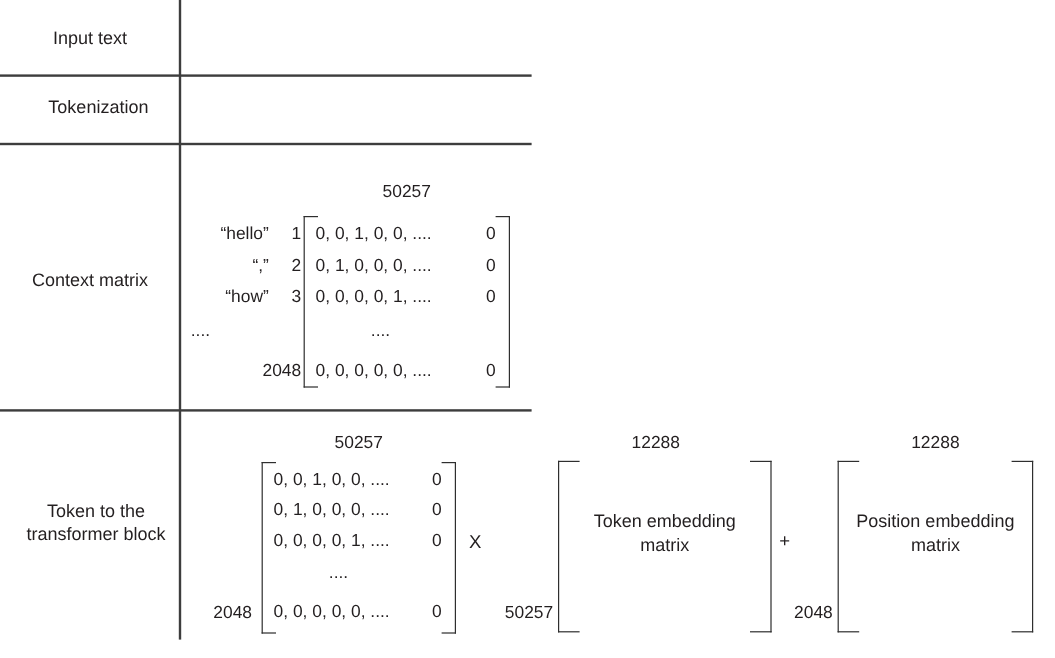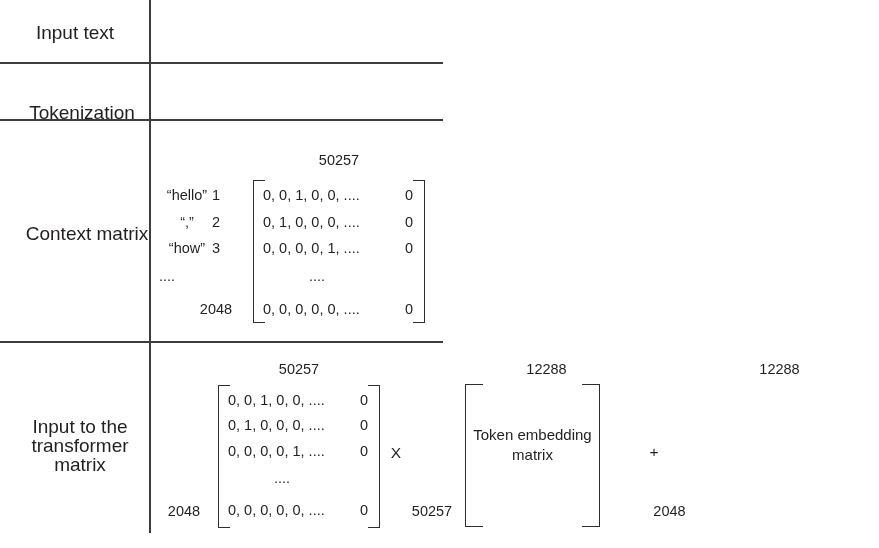--- a/index.html
+++ b/index.html
@@ -8,24 +8,24 @@
     position: relative;
     width: 879px;
     height: 548px;
     background: #ffffff;
     color: #231f20;
     font-family: "Liberation Sans", sans-serif;
     overflow: hidden;
   }
   .abs { position: absolute; }
   .line { background: #3d3d3d; }
-  .lbl { font-size: 19px; line-height: 19px; text-align: center; }
+  .lbl { font-size: 15px; line-height: 19px; text-align: center; }
   .txt { font-size: 15px; line-height: 19px; white-space: nowrap; }
   .dim { font-size: 14.5px; text-align: center; white-space: nowrap; }
-  .rlabel { font-size: 14.5px; text-align: center; white-space: nowrap; }
+  .rlabel { font-size: 14.5px; text-align: right; white-space: nowrap; }
   .op { font-size: 15.5px; text-align: center; }
 
   
   .brk { position: absolute; }
   .brk .bl {
     position: absolute; left: 0; top: 0; bottom: 0; width: 12px;
     border: 1.6px solid #2e2e2e; border-right: none;
   }
   .brk .br {
     position: absolute; right: 0; top: 0; bottom: 0; width: 12px;
@@ -52,23 +52,23 @@
 
 <div class="canvas">
 
   <div class="abs line" style="left:149px; top:0; width:1.6px; height:533px;"></div>
   <div class="abs line" style="left:0; top:62px; width:443px; height:2px;"></div>
   <div class="abs line" style="left:0; top:119px; width:443px; height:2px;"></div>
   <div class="abs line" style="left:0; top:341px; width:443px; height:2px;"></div>
 
   <div class="abs lbl" style="left:0; top:23px; width:150px;">Input text</div>
 
-  <div class="abs lbl" style="left:0; top:80px; width:164px;margin-top:23px;">Tokenization</div>
+  <div class="abs lbl" style="left:0; top:80px; width:164px;">Tokenization</div>
 
-  <div class="abs lbl" style="left:12px; top:224px; width:150px;">Context matrix</div>
+  <div class="abs lbl" style="left:0; top:224px; width:150px;">Context matrix</div>
 
   <div class="abs dim" style="left:253px; top:152px; width:172px;">50257</div>
 
   <div class="abs rlabel" style="left:150px; top:187px; width:74px;">“hello”</div>
   <div class="abs rlabel" style="left:150px; top:214px; width:74px;">“,”</div>
   <div class="abs rlabel" style="left:150px; top:240px; width:74px;">“how”</div>
   <div class="abs rlabel" style="left:130px; top:268px; width:74px; text-align:center;">....</div>
 
   <div class="abs rlabel" style="left:181px; top:187px; width:70px;">1</div>
   <div class="abs rlabel" style="left:181px; top:214px; width:70px;">2</div>
@@ -93,21 +93,21 @@
     <div class="mrow dots" style="top:87px;">
       <span>....</span>
     </div>
     <div class="mrow" style="top:120px;">
       <span>0, 0, 0, 0, 0, ....</span>
       <span>0</span>
     </div>
   </div>
 
   <div class="abs lbl" style="left:10px; top:417px; width:140px;">
-    <span class="inner" style="display:inline-block; max-width:130px;">Input to the transformer matrix</span>
+    <span class="inner" style="display:inline-block; max-width:130px;">Token to the transformer block</span>
   </div>
 
   <div class="abs dim" style="left:218px; top:361px; width:162px;">50257</div>
   <div class="abs rlabel" style="left:158px; top:503px; width:52px;">2048</div>
 
   <div class="brk" style="left:218px; top:385px; width:162px; height:143px;">
     <div class="bl"></div>
     <div class="br"></div>
     <div class="mrow" style="top:6px;">
       <span>0, 0, 1, 0, 0, ....</span>
@@ -127,26 +127,33 @@
     <div class="mrow" style="top:116px;">
       <span>0, 0, 0, 0, 0, ....</span>
       <span>0</span>
     </div>
   </div>
 
   <div class="abs op" style="left:386px; top:444px; width:20px;">X</div>
 
   <div class="abs dim" style="left:465px; top:361px; width:163px;">12288</div>
   <div class="abs rlabel" style="left:403px; top:503px; width:58px;">50257</div>
-  <div class="brk wide" style="left:465px; top:384px; width:135px; height:143px;">
+  <div class="brk wide" style="left:465px; top:384px; width:178px; height:143px;">
     <div class="bl"></div>
     <div class="br"></div>
     <div class="mname" style="top:41px;">
       <span class="inner">Token embedding matrix</span>
     </div>
   </div>
 
   <div class="abs op" style="left:646px; top:443px; width:16px;">+</div>
 
   <div class="abs dim" style="left:698px; top:361px; width:163px;">12288</div>
   <div class="abs rlabel" style="left:645px; top:503px; width:49px;">2048</div>
+  <div class="brk wide" style="left:698px; top:384px; width:163px; height:143px;">
+    <div class="bl"></div>
+    <div class="br"></div>
+    <div class="mname" style="top:41px;">
+      <span class="inner">Position embedding matrix</span>
+    </div>
+  </div>
 
 </div>
 
 </body></html>

